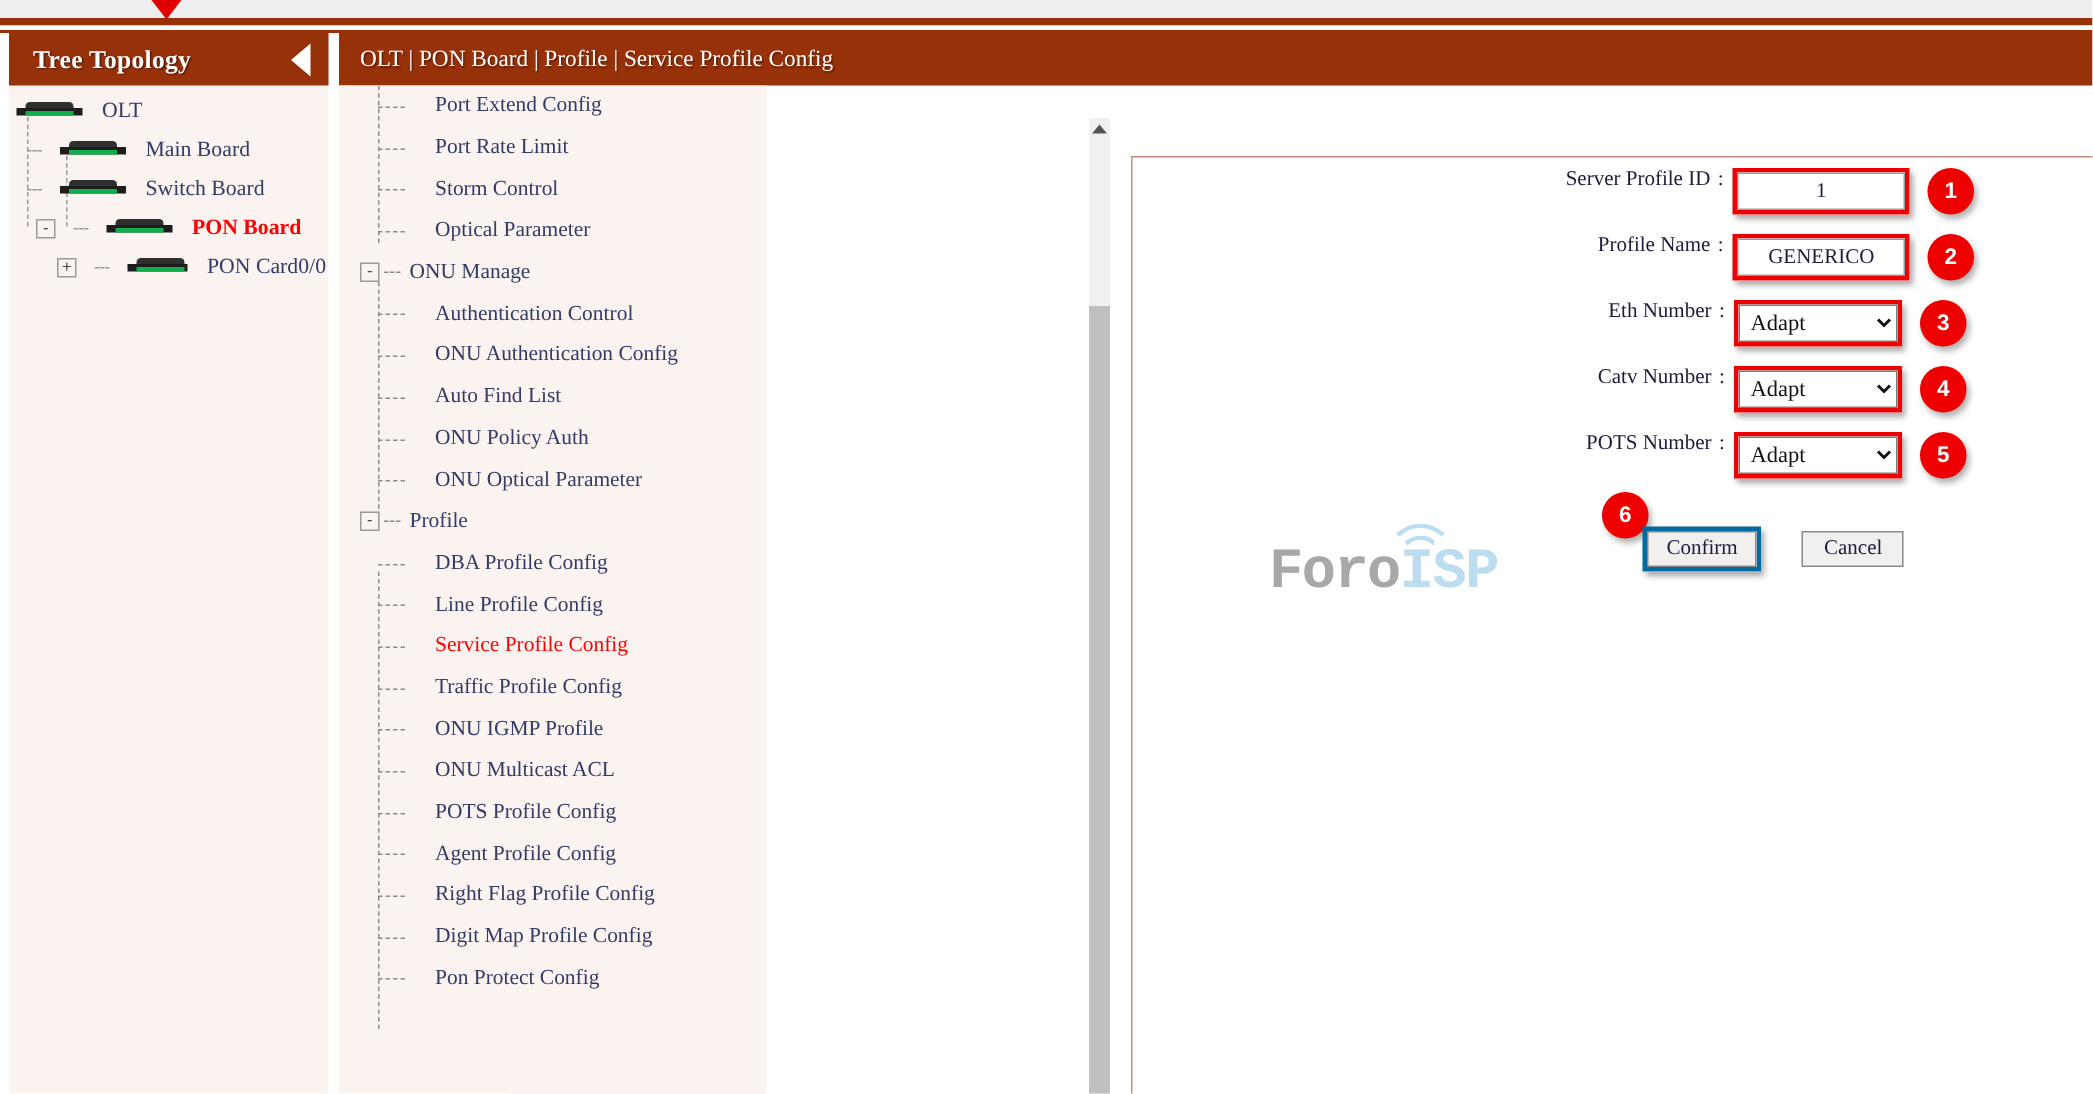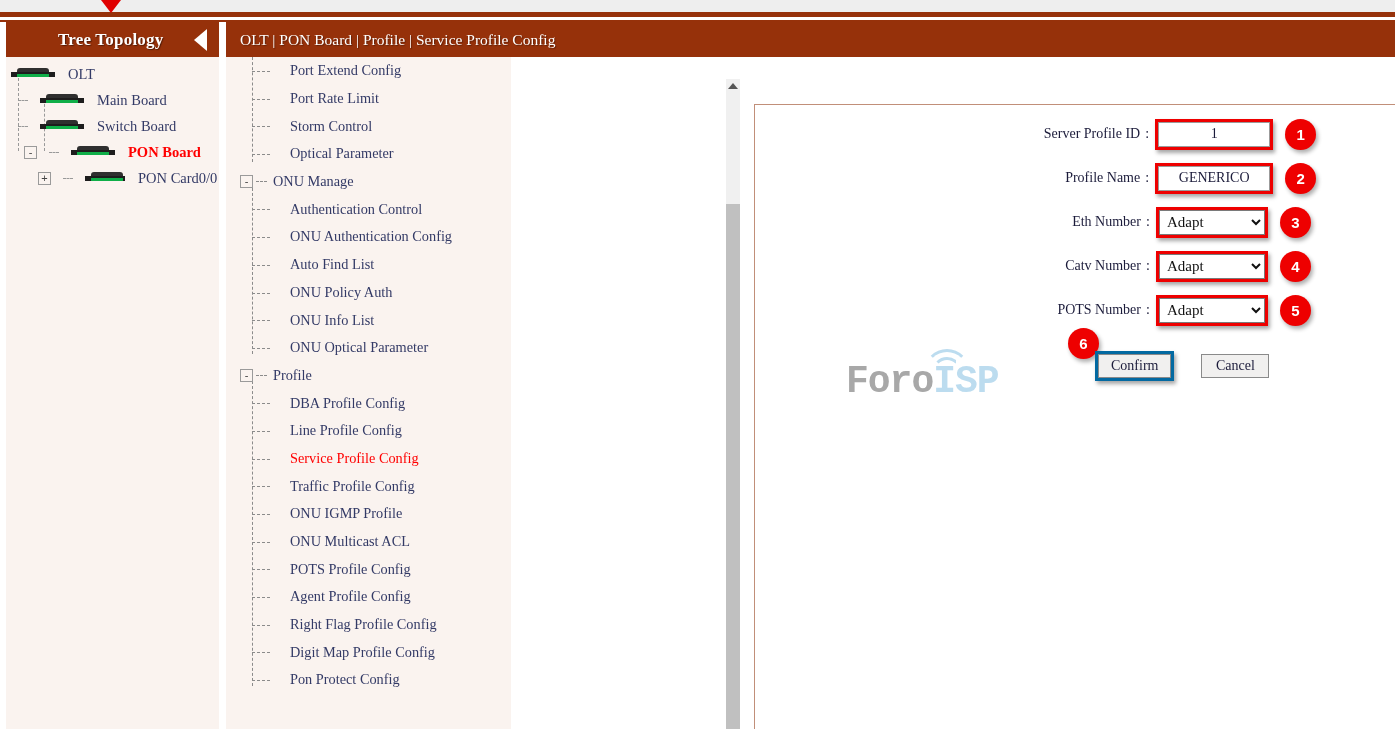--- a/index.html
+++ b/index.html
@@ -46,21 +46,20 @@
     position: relative; width: 213px; height: 35px;
     background: #96310a;
     display: flex; align-items: center; justify-content: space-between;
     padding: 0 12px 0 16px;
   }
   .tree-header-title {
     color: #ffffff; font-size: 17px; font-weight: bold;
     font-family: "Liberation Serif", serif;
     text-shadow: 1px 1px 1px rgba(0,0,0,0.45);
     letter-spacing: .2px;
-    margin-left: 36px;
   }
   .collapse-caret {
     width: 0; height: 0;
     border-top: 11px solid transparent;
     border-bottom: 11px solid transparent;
     border-right: 13px solid #ffffff;
     cursor: pointer;
   }
   .tree-body { position: relative; padding: 4px 0 0 0; height: 672px; }
 
@@ -191,21 +190,21 @@
   .wm-arc2::before {
     content: ""; position: absolute; left: 0; top: 0;
     width: 24px; height: 24px; border-radius: 50%;
     border: 3px solid #bcdcef; border-bottom-color: transparent;
     border-left-color: transparent; border-right-color: transparent;
   }
 
   
   .form-area { position: absolute; left: 760px; top: 90px; width: 330px; }
   .frow {
-    position: relative; display: flex; align-items: center;
+    position: relative; display: flex; align-items: flex-start;
     height: 44px; margin-bottom: 0px;
   }
   .flabel {
     width: 160px; text-align: right; padding-right: 5px;
     font-size: 14px; color: #1b1b3a; font-family: "Liberation Serif", serif;
   }
   .fcolon { width: 10px; font-size: 14px; color: #1b1b3a; }
 
   .hl-box {
     position: relative; display: inline-block;
@@ -355,24 +354,20 @@
           <div class="mrow leaf">
             <span class="leafdash"></span>
             <span class="mlabel">Auto Find List</span>
           </div>
           <div class="mrow leaf">
             <span class="leafdash"></span>
             <span class="mlabel">ONU Policy Auth</span>
           </div>
           <div class="mrow leaf">
             <span class="leafdash"></span>
-            <span class="mlabel">ONU Info List</span>
-          </div>
-          <div class="mrow leaf">
-            <span class="leafdash"></span>
             <span class="mlabel">ONU Optical Parameter</span>
           </div>
           <div class="mrow group">
             <span class="expander">-</span>
             <span class="gdash"></span>
             <span class="mlabel group">Profile</span>
           </div>
           <div class="mrow leaf">
             <span class="leafdash"></span>
             <span class="mlabel">DBA Profile Config</span>

